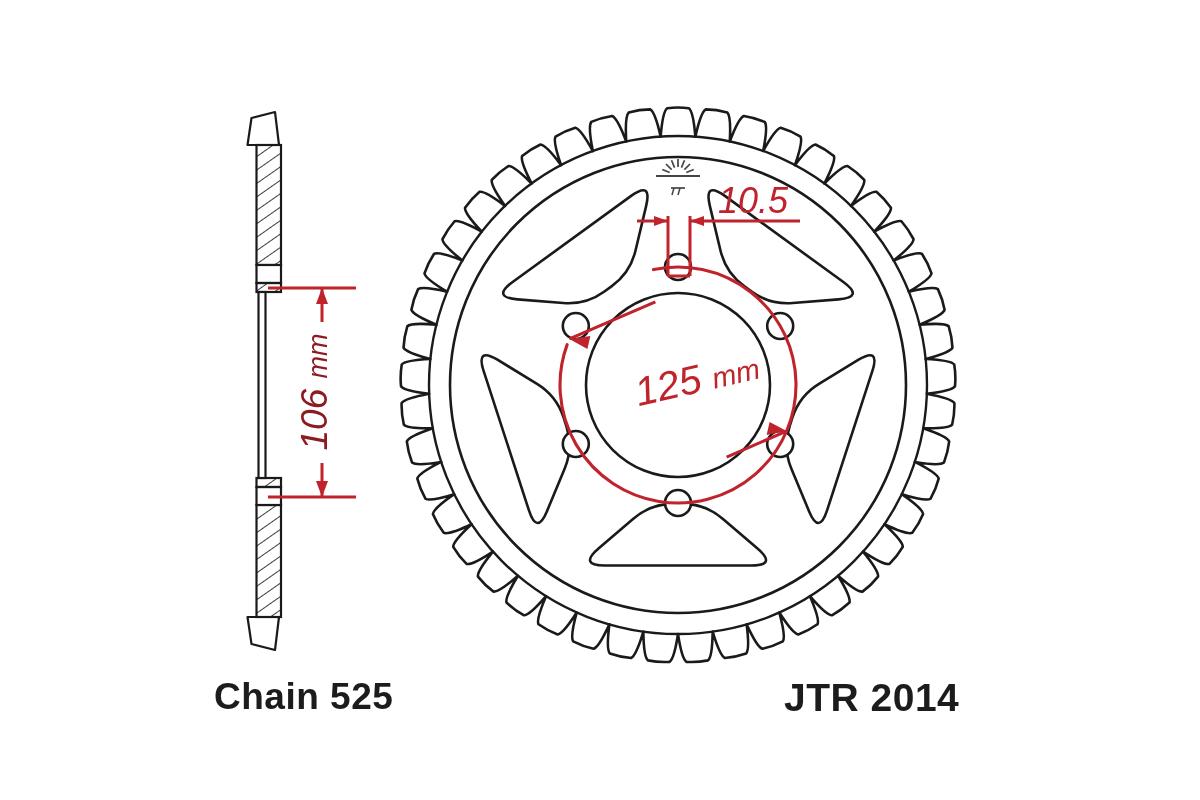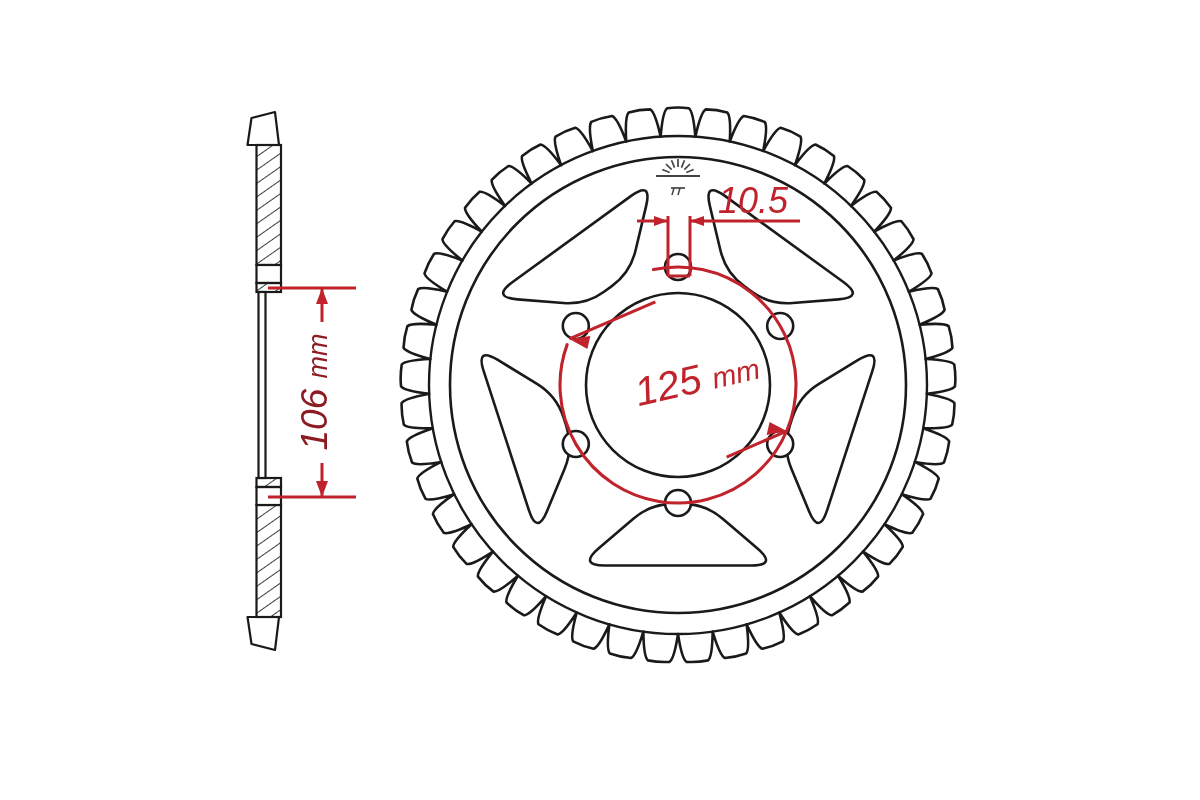--- a/index.html
+++ b/index.html
@@ -118,15 +118,17 @@
         <line x1="268" y1="288" x2="356" y2="288" stroke="#c0232b" stroke-width="3"></line>
         <line x1="268" y1="497" x2="356" y2="497" stroke="#c0232b" stroke-width="3"></line>
         <line x1="322" y1="288" x2="322" y2="322" stroke="#c0232b" stroke-width="3"></line>
         <line x1="322" y1="463" x2="322" y2="497" stroke="#c0232b" stroke-width="3"></line>
         <path d="M 322 288 l -6 16 l 12 0 Z" fill="#c0232b"></path>
         <path d="M 322 497 l -6 -16 l 12 0 Z" fill="#c0232b"></path>
         <text x="0" y="0" fill="#8c1c22" font-size="37" font-style="italic" font-family="&quot;Liberation Sans&quot;, sans-serif" text-anchor="middle" transform="translate(327 392) rotate(-90)"><tspan>106 </tspan><tspan font-size="27">mm</tspan></text>
       </g>
   </svg>
 
+  <div class="label-text" id="chain-label">Chain 525</div>
 
+  <div class="label-text" id="part-label">JTR 2014</div>
 
 </div>
 
 </body></html>

